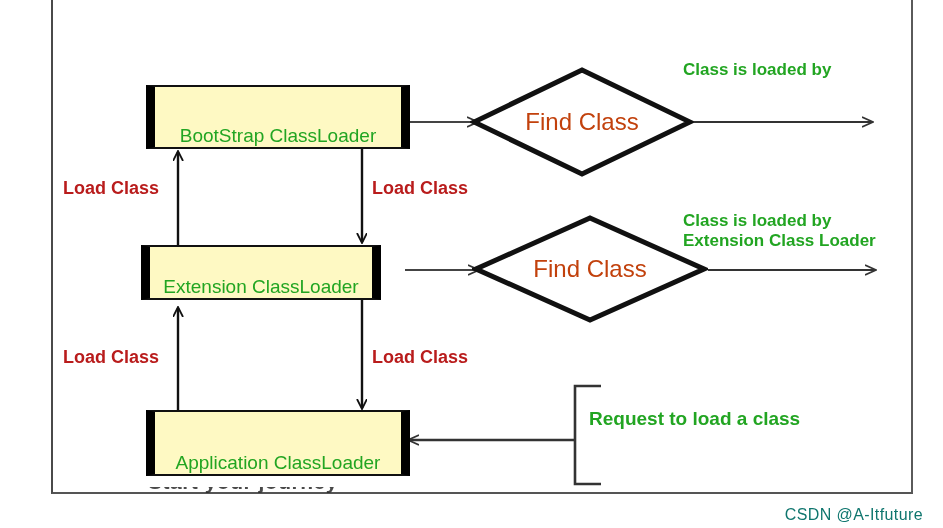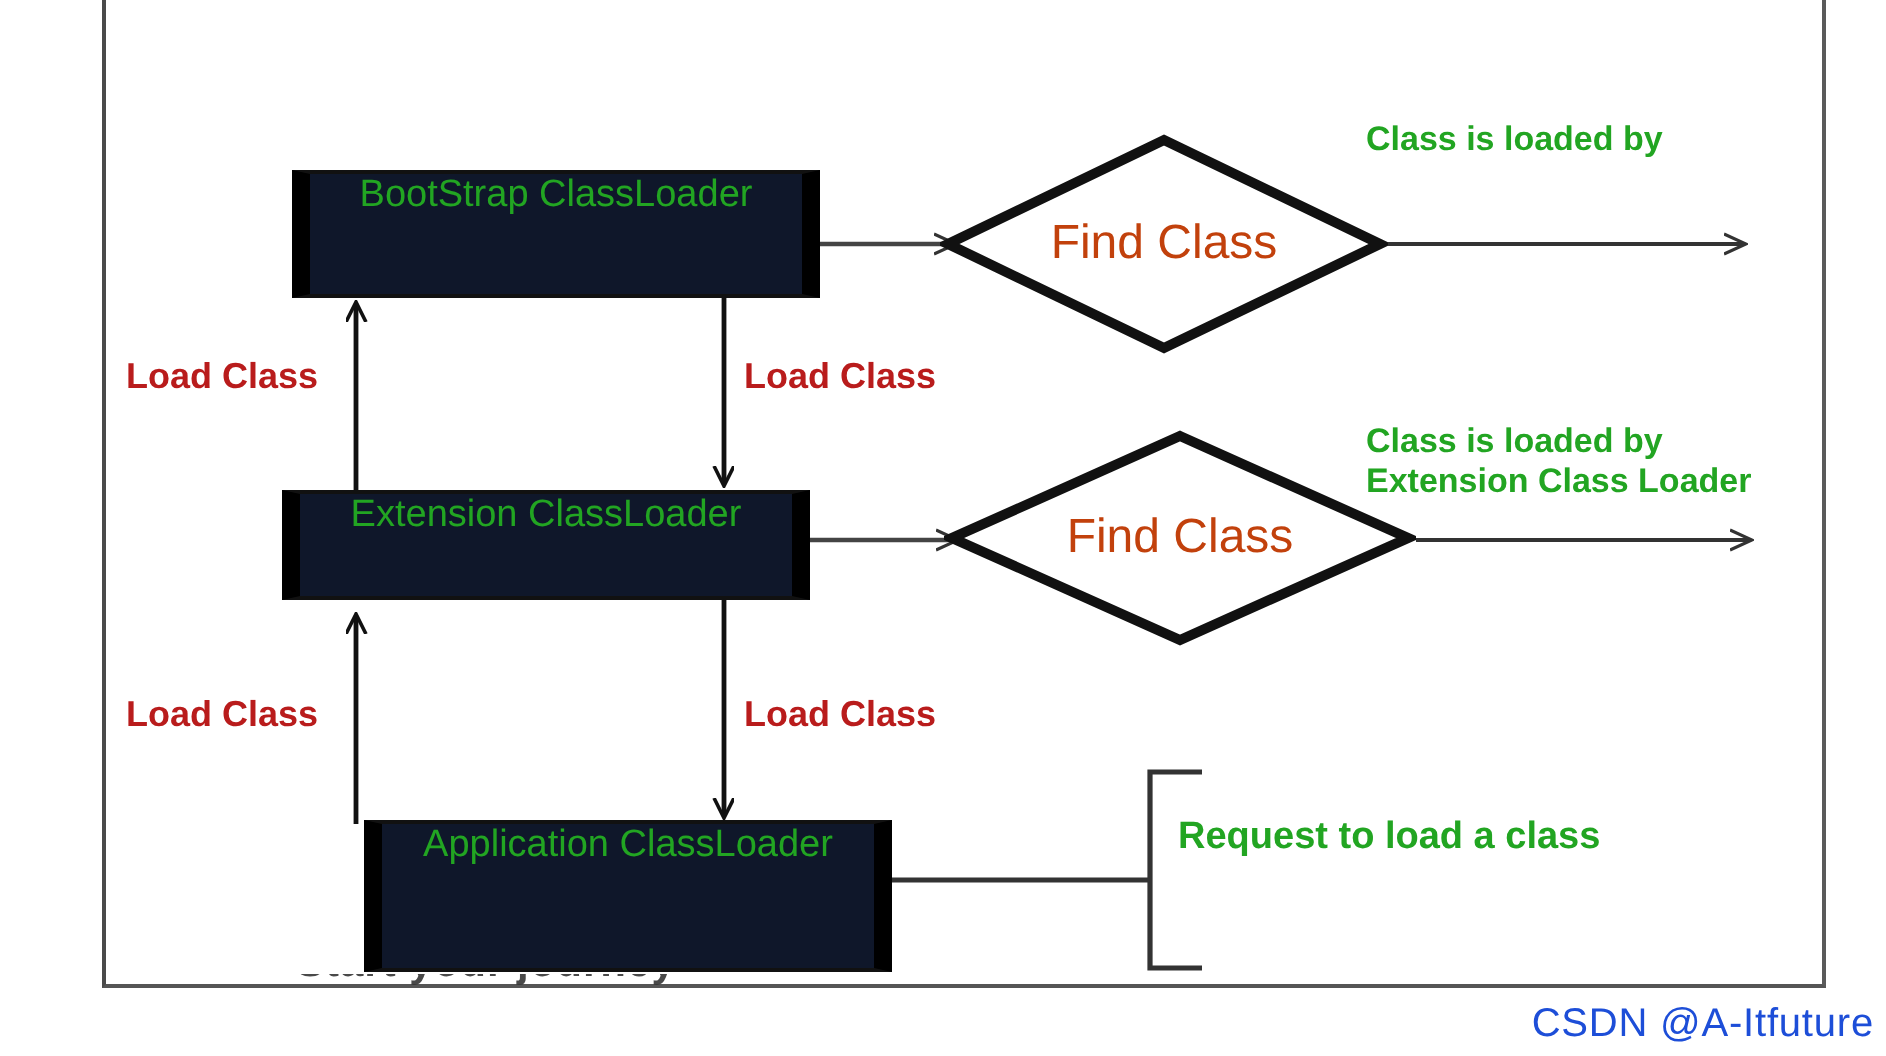--- a/index.html
+++ b/index.html
@@ -46,38 +46,38 @@
     font-size: 21px;
     font-weight: bold;
     color: #2a2a2a;
     white-space: nowrap;
     letter-spacing: 0.5px;
     opacity: 0.85;
   }
   
   .cl-box {
     position: absolute;
-    background: #0f172a;
+    background: #fef9c3;
     border: 2px solid #111111;
     border-left: 9px solid #000000;
     border-right: 9px solid #000000;
     box-sizing: border-box;
     display: flex;
-    align-items: flex-start;
+    align-items: flex-end;
     justify-content: center;
   }
   .cl-box .cl-label {
     color: #22a522;
     font-size: 19px;
     font-weight: 500;
     white-space: nowrap;
   }
   #box-bootstrap   { left: 146px; top: 85px;  width: 264px; height: 64px; }
-  #box-extension   { left: 141px; top: 245px; width: 264px; height: 55px; }
-  #box-application { left: 146px; top: 410px; width: 264px; height: 76px; margin-left: 36px; }
+  #box-extension   { left: 141px; top: 245px; width: 240px; height: 55px; }
+  #box-application { left: 146px; top: 410px; width: 264px; height: 66px; }
 
   
   .diamond {
     position: absolute;
     display: flex;
     align-items: center;
     justify-content: center;
   }
   .diamond svg { position: absolute; left: 0; top: 0; }
   .diamond .dm-label {
@@ -117,24 +117,24 @@
   
   #lines {
     position: absolute;
     left: 0; top: 0;
     width: 943px; height: 528px;
     pointer-events: none;
   }
   
   #watermark {
     position: absolute;
-    right: 6px;
+    right: 20px;
     bottom: 4px;
-    color: #1d4ed8;
-    font-size: 20px;
+    color: #0f766e;
+    font-size: 16px;
     letter-spacing: 0.4px;
     white-space: nowrap;
   }
 </style>
 </head>
 <body>
 
 <div id="canvas">
 
   <div id="frame"></div>

